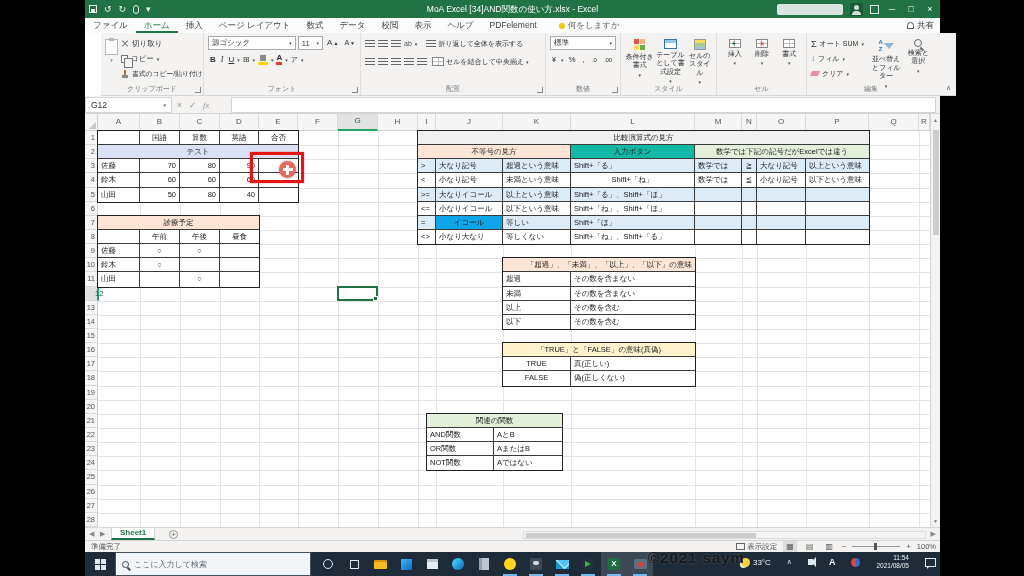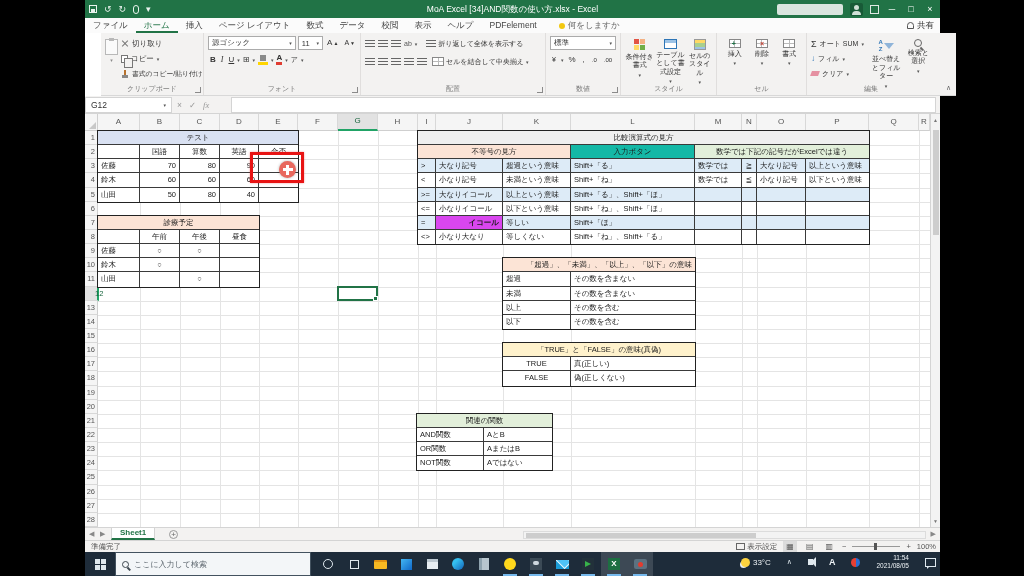--- a/index.html
+++ b/index.html
@@ -516,28 +516,28 @@
           <div class="gline" style="left: 13px; top: 328.144px; width: 832px; height: 1px;"></div>
           <div class="gline" style="left: 13px; top: 342.287px; width: 832px; height: 1px;"></div>
           <div class="gline" style="left: 13px; top: 356.43px; width: 832px; height: 1px;"></div>
           <div class="gline" style="left: 13px; top: 370.572px; width: 832px; height: 1px;"></div>
           <div class="gline" style="left: 13px; top: 384.715px; width: 832px; height: 1px;"></div>
           <div class="gline" style="left: 13px; top: 398.858px; width: 832px; height: 1px;"></div>
         </div>
     <div id="tablesbox">
           <div class="xtable" style="left: 12px; top: 16px;">
             <div class="xrow" style="height: 14.1429px;">
-              <div class="xcell" style="width: 200px; line-height: 13.1429px; text-align: center; background: rgb(217, 225, 242);">テスト</div>
-            </div>
-            <div class="xrow" style="height: 14.1429px;">
               <div class="xcell" style="width: 42px; line-height: 13.1429px; text-align: left; background: rgb(255, 255, 255);"></div>
               <div class="xcell" style="width: 40px; line-height: 13.1429px; text-align: center; background: rgb(255, 255, 255);">国語</div>
               <div class="xcell" style="width: 40px; line-height: 13.1429px; text-align: center; background: rgb(255, 255, 255);">算数</div>
               <div class="xcell" style="width: 39px; line-height: 13.1429px; text-align: center; background: rgb(255, 255, 255);">英語</div>
               <div class="xcell" style="width: 39px; line-height: 13.1429px; text-align: center; background: rgb(255, 255, 255);">合否</div>
+            </div>
+            <div class="xrow" style="height: 14.1429px;">
+              <div class="xcell" style="width: 200px; line-height: 13.1429px; text-align: center; background: rgb(217, 225, 242);">テスト</div>
             </div>
             <div class="xrow" style="height: 14.1429px;">
               <div class="xcell" style="width: 42px; line-height: 13.1429px; text-align: left; background: rgb(255, 255, 255);">佐藤</div>
               <div class="xcell" style="width: 40px; line-height: 13.1429px; text-align: right; background: rgb(255, 255, 255);">70</div>
               <div class="xcell" style="width: 40px; line-height: 13.1429px; text-align: right; background: rgb(255, 255, 255);">80</div>
               <div class="xcell" style="width: 39px; line-height: 13.1429px; text-align: right; background: rgb(255, 255, 255);">90</div>
               <div class="xcell" style="width: 39px; line-height: 13.1429px; text-align: left; background: rgb(255, 255, 255);"></div>
             </div>
             <div class="xrow" style="height: 14.1429px;">
               <div class="xcell" style="width: 42px; line-height: 13.1429px; text-align: left; background: rgb(255, 255, 255);">鈴木</div>
@@ -599,21 +599,21 @@
               <div class="xcell" style="width: 124px; line-height: 13.1429px; text-align: left; background: rgb(221, 235, 247);">Shift+「る」</div>
               <div class="xcell" style="width: 47px; line-height: 13.1429px; text-align: left; background: rgb(221, 235, 247);">数学では</div>
               <div class="xcell" style="width: 15px; line-height: 13.1429px; text-align: center; background: rgb(221, 235, 247);">≧</div>
               <div class="xcell" style="width: 49px; line-height: 13.1429px; text-align: left; background: rgb(221, 235, 247);">大なり記号</div>
               <div class="xcell" style="width: 63px; line-height: 13.1429px; text-align: left; background: rgb(221, 235, 247);">以上という意味</div>
             </div>
             <div class="xrow" style="height: 14.1429px;">
               <div class="xcell" style="width: 18px; line-height: 13.1429px; text-align: left; background: rgb(255, 255, 255);">&lt;</div>
               <div class="xcell" style="width: 67px; line-height: 13.1429px; text-align: left; background: rgb(255, 255, 255);">小なり記号</div>
               <div class="xcell" style="width: 68px; line-height: 13.1429px; text-align: left; background: rgb(255, 255, 255);">未満という意味</div>
-              <div class="xcell" style="width: 124px; line-height: 13.1429px; text-align: left; background: rgb(255, 255, 255);">Shift+「ね」</div>
+              <div class="xcell" style="width: 124px; line-height: 13.1429px; text-align: center; background: rgb(255, 255, 255);">Shift+「ね」</div>
               <div class="xcell" style="width: 47px; line-height: 13.1429px; text-align: left; background: rgb(255, 255, 255);">数学では</div>
               <div class="xcell" style="width: 15px; line-height: 13.1429px; text-align: center; background: rgb(255, 255, 255);">≦</div>
               <div class="xcell" style="width: 49px; line-height: 13.1429px; text-align: left; background: rgb(255, 255, 255);">小なり記号</div>
               <div class="xcell" style="width: 63px; line-height: 13.1429px; text-align: left; background: rgb(255, 255, 255);">以下という意味</div>
             </div>
             <div class="xrow" style="height: 14.1429px;">
               <div class="xcell" style="width: 18px; line-height: 13.1429px; text-align: left; background: rgb(221, 235, 247);">&gt;=</div>
               <div class="xcell" style="width: 67px; line-height: 13.1429px; text-align: left; background: rgb(221, 235, 247);">大なりイコール</div>
               <div class="xcell" style="width: 68px; line-height: 13.1429px; text-align: left; background: rgb(221, 235, 247);">以上という意味</div>
               <div class="xcell" style="width: 124px; line-height: 13.1429px; text-align: left; background: rgb(221, 235, 247);">Shift+「る」、Shift+「ほ」</div>
@@ -627,21 +627,21 @@
               <div class="xcell" style="width: 67px; line-height: 13.1429px; text-align: left; background: rgb(255, 255, 255);">小なりイコール</div>
               <div class="xcell" style="width: 68px; line-height: 13.1429px; text-align: left; background: rgb(255, 255, 255);">以下という意味</div>
               <div class="xcell" style="width: 124px; line-height: 13.1429px; text-align: left; background: rgb(255, 255, 255);">Shift+「ね」、Shift+「ほ」</div>
               <div class="xcell" style="width: 47px; line-height: 13.1429px; text-align: left; background: rgb(255, 255, 255);"></div>
               <div class="xcell" style="width: 15px; line-height: 13.1429px; text-align: left; background: rgb(255, 255, 255);"></div>
               <div class="xcell" style="width: 49px; line-height: 13.1429px; text-align: left; background: rgb(255, 255, 255);"></div>
               <div class="xcell" style="width: 63px; line-height: 13.1429px; text-align: left; background: rgb(255, 255, 255);"></div>
             </div>
             <div class="xrow" style="height: 14.1429px;">
               <div class="xcell" style="width: 18px; line-height: 13.1429px; text-align: left; background: rgb(221, 235, 247);">=</div>
-              <div class="xcell" style="width: 67px; line-height: 13.1429px; text-align: right; background: #d946ef; font-weight: bold;">イコール</div>
+              <div class="xcell" style="width: 67px; line-height: 13.1429px; text-align: center; background: #0ea5e9;">イコール</div>
               <div class="xcell" style="width: 68px; line-height: 13.1429px; text-align: left; background: rgb(221, 235, 247);">等しい</div>
               <div class="xcell" style="width: 124px; line-height: 13.1429px; text-align: left; background: rgb(221, 235, 247);">Shift+「ほ」</div>
               <div class="xcell" style="width: 47px; line-height: 13.1429px; text-align: left; background: rgb(221, 235, 247);"></div>
               <div class="xcell" style="width: 15px; line-height: 13.1429px; text-align: left; background: rgb(221, 235, 247);"></div>
               <div class="xcell" style="width: 49px; line-height: 13.1429px; text-align: left; background: rgb(221, 235, 247);"></div>
               <div class="xcell" style="width: 63px; line-height: 13.1429px; text-align: left; background: rgb(221, 235, 247);"></div>
             </div>
             <div class="xrow" style="height: 14.1429px;">
               <div class="xcell" style="width: 18px; line-height: 13.1429px; text-align: left; background: rgb(255, 255, 255);">&lt;&gt;</div>
               <div class="xcell" style="width: 67px; line-height: 13.1429px; text-align: left; background: rgb(255, 255, 255);">小なり大なり</div>
@@ -680,21 +680,21 @@
             </div>
             <div class="xrow" style="height: 14.1429px;">
               <div class="xcell" style="width: 68px; line-height: 13.1429px; text-align: center; background: rgb(255, 255, 255);">TRUE</div>
               <div class="xcell" style="width: 124px; line-height: 13.1429px; text-align: left; background: rgb(255, 255, 255);">真(正しい)</div>
             </div>
             <div class="xrow" style="height: 14.1429px;">
               <div class="xcell" style="width: 68px; line-height: 13.1429px; text-align: center; background: rgb(255, 255, 255);">FALSE</div>
               <div class="xcell" style="width: 124px; line-height: 13.1429px; text-align: left; background: rgb(255, 255, 255);">偽(正しくない)</div>
             </div>
           </div>
-          <div class="xtable" style="left: 331px; top: 298.858px;">
+          <div class="xtable" style="left: 341px; top: 298.858px;">
             <div class="xrow" style="height: 14.1429px;">
               <div class="xcell" style="width: 135px; line-height: 13.1429px; text-align: center; background: rgb(226, 239, 218);">関連の関数</div>
             </div>
             <div class="xrow" style="height: 14.1429px;">
               <div class="xcell" style="width: 67px; line-height: 13.1429px; text-align: left; background: rgb(255, 255, 255);">AND関数</div>
               <div class="xcell" style="width: 68px; line-height: 13.1429px; text-align: left; background: rgb(255, 255, 255);">AとB</div>
             </div>
             <div class="xrow" style="height: 14.1429px;">
               <div class="xcell" style="width: 67px; line-height: 13.1429px; text-align: left; background: rgb(255, 255, 255);">OR関数</div>
               <div class="xcell" style="width: 68px; line-height: 13.1429px; text-align: left; background: rgb(255, 255, 255);">AまたはB</div>
@@ -805,13 +805,14 @@
       <span class="chev">∧</span>
       <span class="spk"></span>
       <span class="ime">A</span>
       <span class="trayapp"></span>
       <span class="clock"><span>11:54</span><br><span>2021/08/05</span></span>
       <span class="acenter"></span>
     </div>
   </div>
 </div>
 
+<div class="watermark">©2021 saym</div>
 </div>
 
 </body></html>

